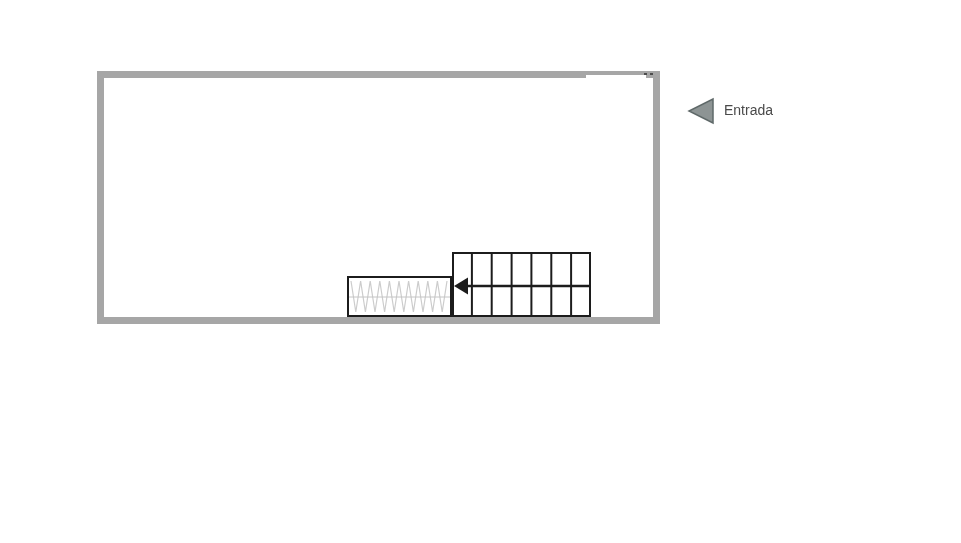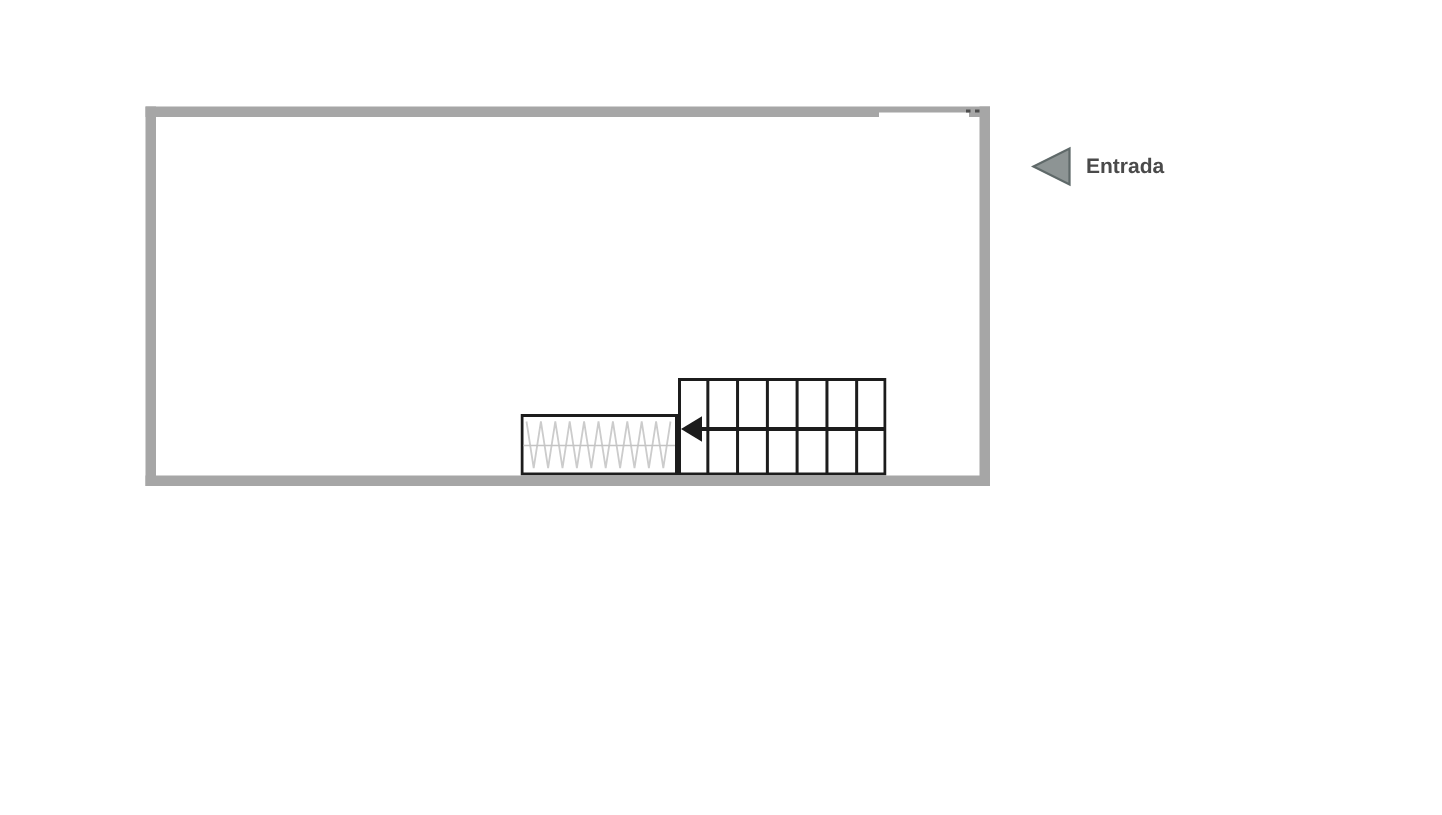--- a/index.html
+++ b/index.html
@@ -7,21 +7,20 @@
     padding: 0;
     background: #ffffff;
     font-family: "Liberation Sans", sans-serif;
   }
   #canvas {
     position: relative;
     width: 961px;
     height: 473px;
     background: var(--background, #ffffff);
     overflow: hidden;
-    font-weight: bold;
   }
   .wall {
     position: absolute;
     background: var(--wall, #a6a6a6);
   }
   .dot {
     position: absolute;
     width: 3px;
     height: 2px;
     background: var(--dot, #4d4d4d);

